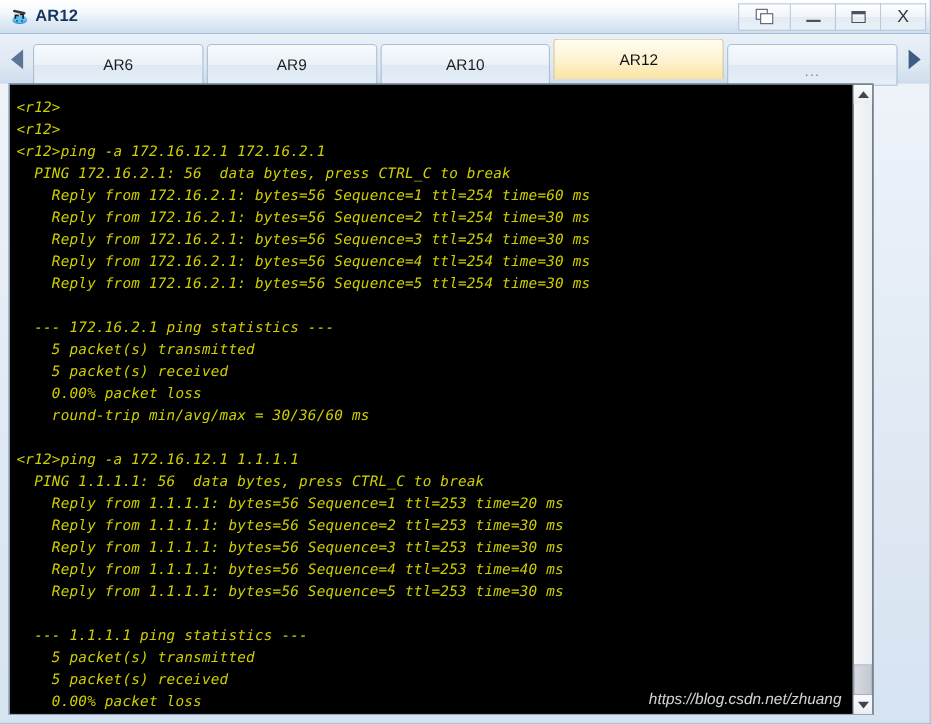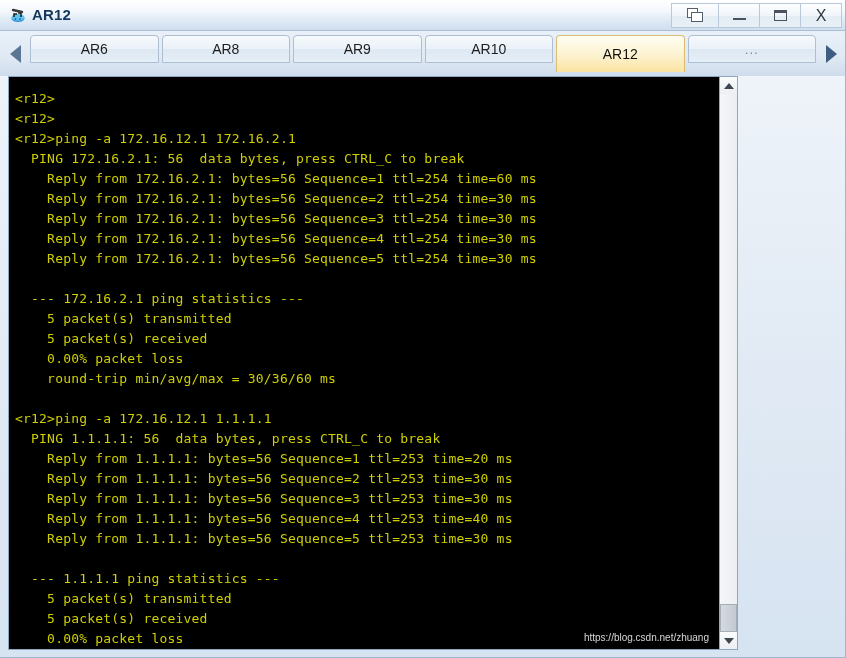--- a/index.html
+++ b/index.html
@@ -154,31 +154,31 @@
   }
   #tabs {
     flex: 1 1 auto;
     display: flex;
     align-items: flex-start;
     gap: 3px;
     height: 41px;
   }
   .tab {
     flex: 1 1 0;
-    height: 28px;
+    height: 38px;
     box-sizing: border-box;
     background: linear-gradient(to bottom, #f6fafd 0%, #eaf1f8 50%, #dde8f3 51%, #e6eff7 100%);
     border: 1px solid #aebfd2;
     border-radius: 4px 4px 0 0;
     display: flex;
     align-items: center;
     justify-content: center;
     font-size: 14px;
     color: #1c1c1c;
-    margin-top: 0;
+    margin-top: 5px;
   }
   .tab.active {
     background: linear-gradient(to bottom, #fffdf3 0%, #fdf2cf 55%, #fbe3a0 100%);
     border: 1px solid #d9bd74;
     border-bottom: none;
     height: 37px;
     margin-top: 0;
     font-weight: normal;
     color: #111111;
   }
@@ -188,26 +188,27 @@
     font-size: 13px;
     align-items: flex-end;
     padding-bottom: 5px;
   }
 
   
   #console-frame {
     position: absolute;
     left: 8px;
     top: 76px;
-    width: 730px;
+    width: 786px;
     height: 574px;
     box-sizing: border-box;
     background: #000000;
     border: 1px solid #8fa6bf;
     overflow: hidden;
+    font-style: italic;
   }
   #console-output {
     position: absolute;
     left: 0; top: 0;
     width: 810px;
     height: 574px;
     box-sizing: border-box;
     padding: 12px 0 0 6px;
     font-family: "DejaVu Sans Mono", "Liberation Mono", monospace;
     font-size: 13px;
@@ -269,21 +270,21 @@
     border: 1px solid #a6aeb8;
     box-sizing: border-box;
   }
 
   
   #watermark {
     position: absolute;
     right: 28px;
     bottom: 6px;
     font-family: "Liberation Sans", sans-serif;
-    font-size: 10px;
+    font-size: 14px;
     color: #e6e6e6;
     opacity: 0.92;
     white-space: nowrap;
     pointer-events: none;
   }
 </style>
 </head>
 <body>
 
 <div id="app-window">
@@ -324,23 +325,20 @@
   <div id="tab-bar">
     <div class="tab-scroll-btn">
       <span class="tri-left"></span>
     </div>
 
     <div id="tabs">
       <div class="tab">
         <span>AR6</span>
       </div>
       <div class="tab">
-        <span>AR8</span>
-      </div>
-      <div class="tab">
         <span>AR9</span>
       </div>
       <div class="tab">
         <span>AR10</span>
       </div>
       <div class="tab active">
         <span>AR12</span>
       </div>
       <div class="tab overflow">
         <span>...</span>

